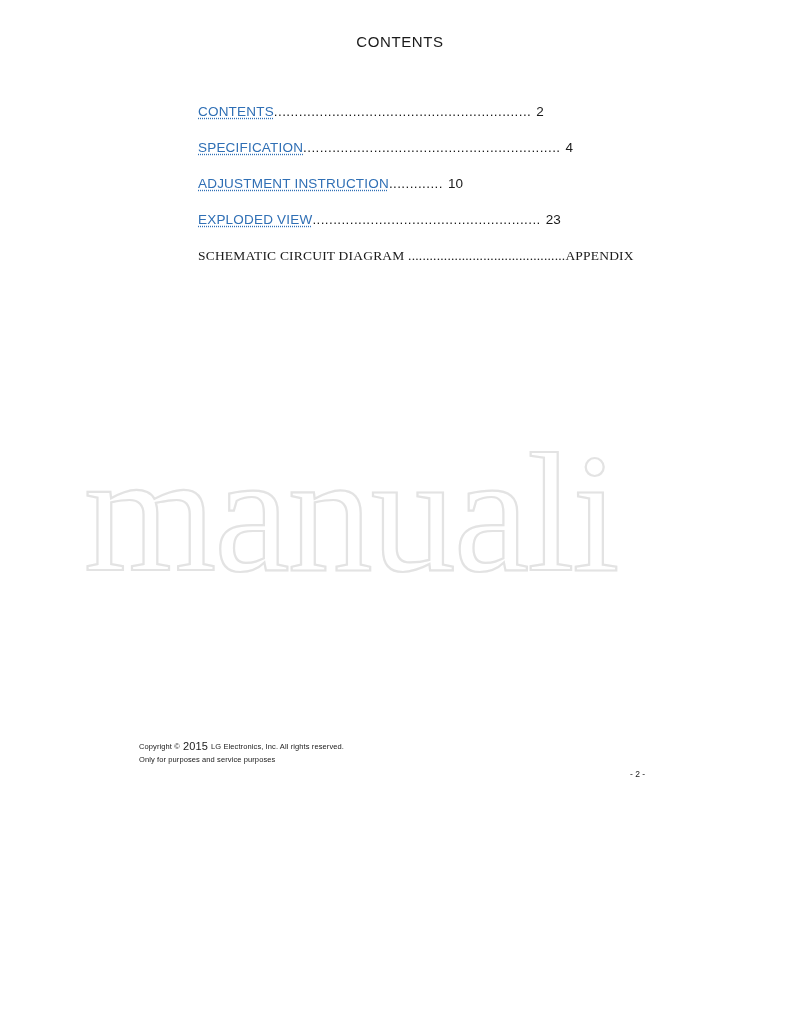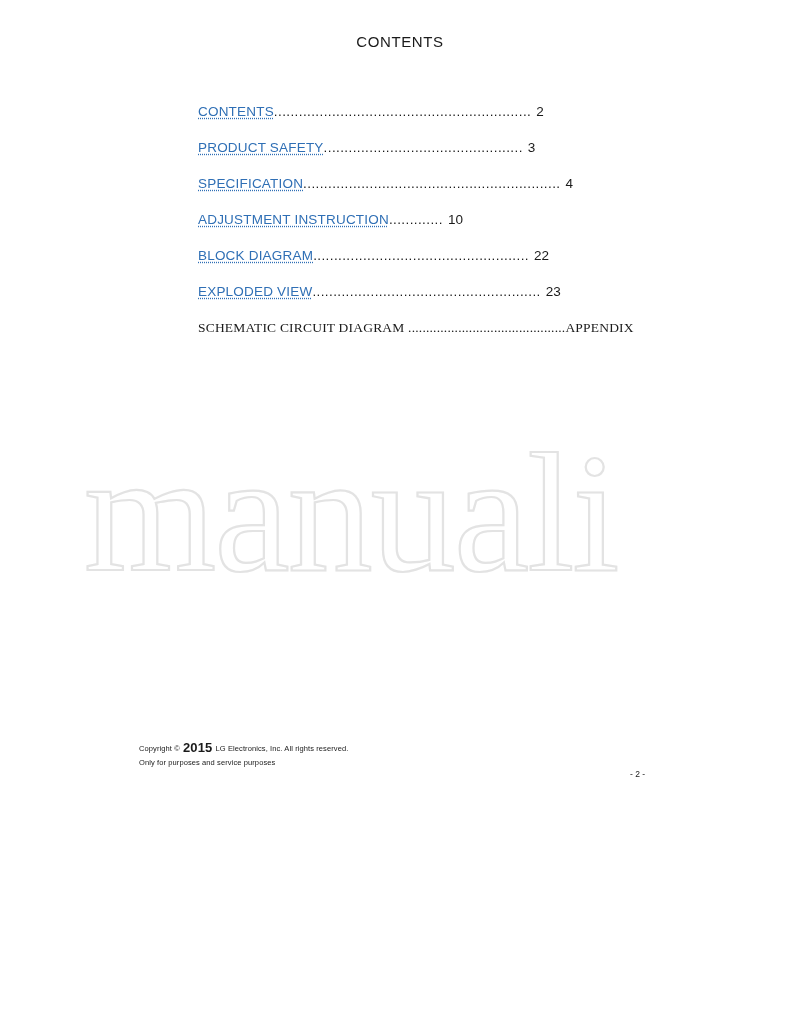--- a/index.html
+++ b/index.html
@@ -88,22 +88,22 @@
   .copyright {
     position: absolute;
     left: 139px;
     top: 739px;
     font-size: 7.5px;
     color: #1a1a1a;
     line-height: 1.45;
     letter-spacing: 0.1px;
   }
   .copyright .year {
-    font-size: 13px;
-    font-weight: bold;
+    font-size: 11px;
+    font-weight: normal;
     vertical-align: -1px;
     padding: 0 1px;
   }
   .page-number {
     position: absolute;
     left: 630px;
     top: 769px;
     font-size: 8.5px;
     color: #1a1a1a;
   }
@@ -116,44 +116,34 @@
   <div class="doc-title">CONTENTS</div>
 
   <div class="toc">
 
     <div class="toc-row">
       <span class="toc-label">CONTENTS</span>
       <span class="toc-dots">..............................................................</span>
       <span class="toc-page">2</span>
     </div>
 
-    <div class="toc-row">
-      <span class="toc-label">PRODUCT SAFETY</span>
-      <span class="toc-dots">................................................</span>
-      <span class="toc-page">3</span>
-    </div>
 
     <div class="toc-row">
       <span class="toc-label">SPECIFICATION</span>
       <span class="toc-dots">..............................................................</span>
       <span class="toc-page">4</span>
     </div>
 
     <div class="toc-row">
       <span class="toc-label">ADJUSTMENT INSTRUCTION</span>
       <span class="toc-dots">.............</span>
       <span class="toc-page">10</span>
     </div>
 
 
-    <div class="toc-row">
-      <span class="toc-label">BLOCK DIAGRAM</span>
-      <span class="toc-dots">....................................................</span>
-      <span class="toc-page">22</span>
-    </div>
 
     <div class="toc-row">
       <span class="toc-label">EXPLODED VIEW</span>
       <span class="toc-dots">.......................................................</span>
       <span class="toc-page">23</span>
     </div>
 
     <div class="toc-row plain">
       <span class="toc-label">SCHEMATIC CIRCUIT DIAGRAM ............................................APPENDIX</span>
       <span class="toc-dots"></span>

